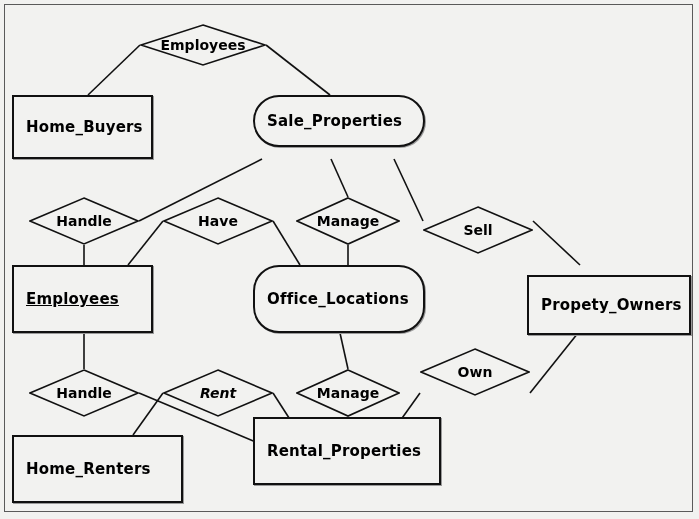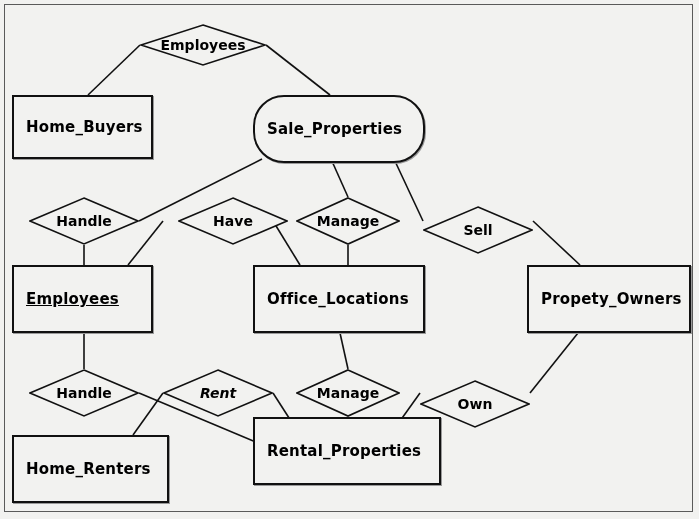--- a/index.html
+++ b/index.html
@@ -97,51 +97,51 @@
       <polyline points="273,393 300,435" fill="none" stroke="#111111" stroke-width="1.6"></polyline>
       <polyline points="340,333 348,369" fill="none" stroke="#111111" stroke-width="1.6"></polyline>
       <polyline points="348,417 348,435" fill="none" stroke="#111111" stroke-width="1.6"></polyline>
       <polyline points="420,393 390,435" fill="none" stroke="#111111" stroke-width="1.6"></polyline>
       <polyline points="578,333 530,393" fill="none" stroke="#111111" stroke-width="1.6"></polyline>
     </svg>
   <div id="nodes">
       <div class="entity" style="left: 12px; top: 95px; width: 141px; height: 64px;">
         <span class="entity-label">Home_Buyers</span>
       </div>
-      <div class="entity" style="left: 253px; top: 95px; width: 172px; height: 68px; border-radius: 31px;">
+      <div class="entity" style="left: 253px; top: 95px; width: 172px; height: 52px; border-radius: 31px;">
         <span class="entity-label">Sale_Properties</span>
       </div>
       <div class="entity" style="left: 12px; top: 265px; width: 141px; height: 68px; text-decoration: underline;">
         <span class="entity-label">Employees</span>
       </div>
-      <div class="entity" style="left: 253px; top: 265px; width: 172px; height: 68px;">
+      <div class="entity" style="left: 253px; top: 265px; width: 172px; height: 68px; border-radius: 26px;">
         <span class="entity-label">Office_Locations</span>
       </div>
-      <div class="entity" style="left: 527px; top: 265px; width: 164px; height: 68px;">
+      <div class="entity" style="left: 527px; top: 275px; width: 164px; height: 60px;">
         <span class="entity-label">Propety_Owners</span>
       </div>
-      <div class="entity" style="left: 12px; top: 435px; width: 157px; height: 68px;">
+      <div class="entity" style="left: 12px; top: 435px; width: 171px; height: 68px;">
         <span class="entity-label">Home_Renters</span>
       </div>
       <div class="entity" style="left: 253px; top: 417px; width: 188px; height: 68px;">
         <span class="entity-label">Rental_Properties</span>
       </div>
       <div class="rel" style="left: 140px; top: 24px; width: 126px; height: 42px;">
         <svg class="rel-shape" viewBox="0 0 126 42">
           <polygon points="63,1 125,21 63,41 1,21" fill="#f2f2f0" stroke="#111111" stroke-width="1.6"></polygon>
         </svg>
         <span class="rel-label">Employees</span>
       </div>
       <div class="rel" style="left: 29px; top: 197px; width: 110px; height: 48px;">
         <svg class="rel-shape" viewBox="0 0 110 48">
           <polygon points="55,1 109,24 55,47 1,24" fill="#f2f2f0" stroke="#111111" stroke-width="1.6"></polygon>
         </svg>
         <span class="rel-label">Handle</span>
       </div>
-      <div class="rel" style="left: 178px; top: 197px; width: 110px; height: 48px;">
+      <div class="rel" style="left: 163px; top: 197px; width: 110px; height: 48px;">
         <svg class="rel-shape" viewBox="0 0 110 48">
           <polygon points="55,1 109,24 55,47 1,24" fill="#f2f2f0" stroke="#111111" stroke-width="1.6"></polygon>
         </svg>
         <span class="rel-label">Have</span>
       </div>
       <div class="rel" style="left: 296px; top: 197px; width: 104px; height: 48px;">
         <svg class="rel-shape" viewBox="0 0 104 48">
           <polygon points="52,1 103,24 52,47 1,24" fill="#f2f2f0" stroke="#111111" stroke-width="1.6"></polygon>
         </svg>
         <span class="rel-label">Manage</span>
@@ -163,20 +163,20 @@
           <polygon points="55,1 109,24 55,47 1,24" fill="#f2f2f0" stroke="#111111" stroke-width="1.6"></polygon>
         </svg>
         <span class="rel-label">Rent</span>
       </div>
       <div class="rel" style="left: 296px; top: 369px; width: 104px; height: 48px;">
         <svg class="rel-shape" viewBox="0 0 104 48">
           <polygon points="52,1 103,24 52,47 1,24" fill="#f2f2f0" stroke="#111111" stroke-width="1.6"></polygon>
         </svg>
         <span class="rel-label">Manage</span>
       </div>
-      <div class="rel" style="left: 420px; top: 380px; width: 110px; height: 48px;">
+      <div class="rel" style="left: 420px; top: 348px; width: 110px; height: 48px;">
         <svg class="rel-shape" viewBox="0 0 110 48">
           <polygon points="55,1 109,24 55,47 1,24" fill="#f2f2f0" stroke="#111111" stroke-width="1.6"></polygon>
         </svg>
         <span class="rel-label">Own</span>
       </div>
     </div>
 </div>
 
 </body></html>

